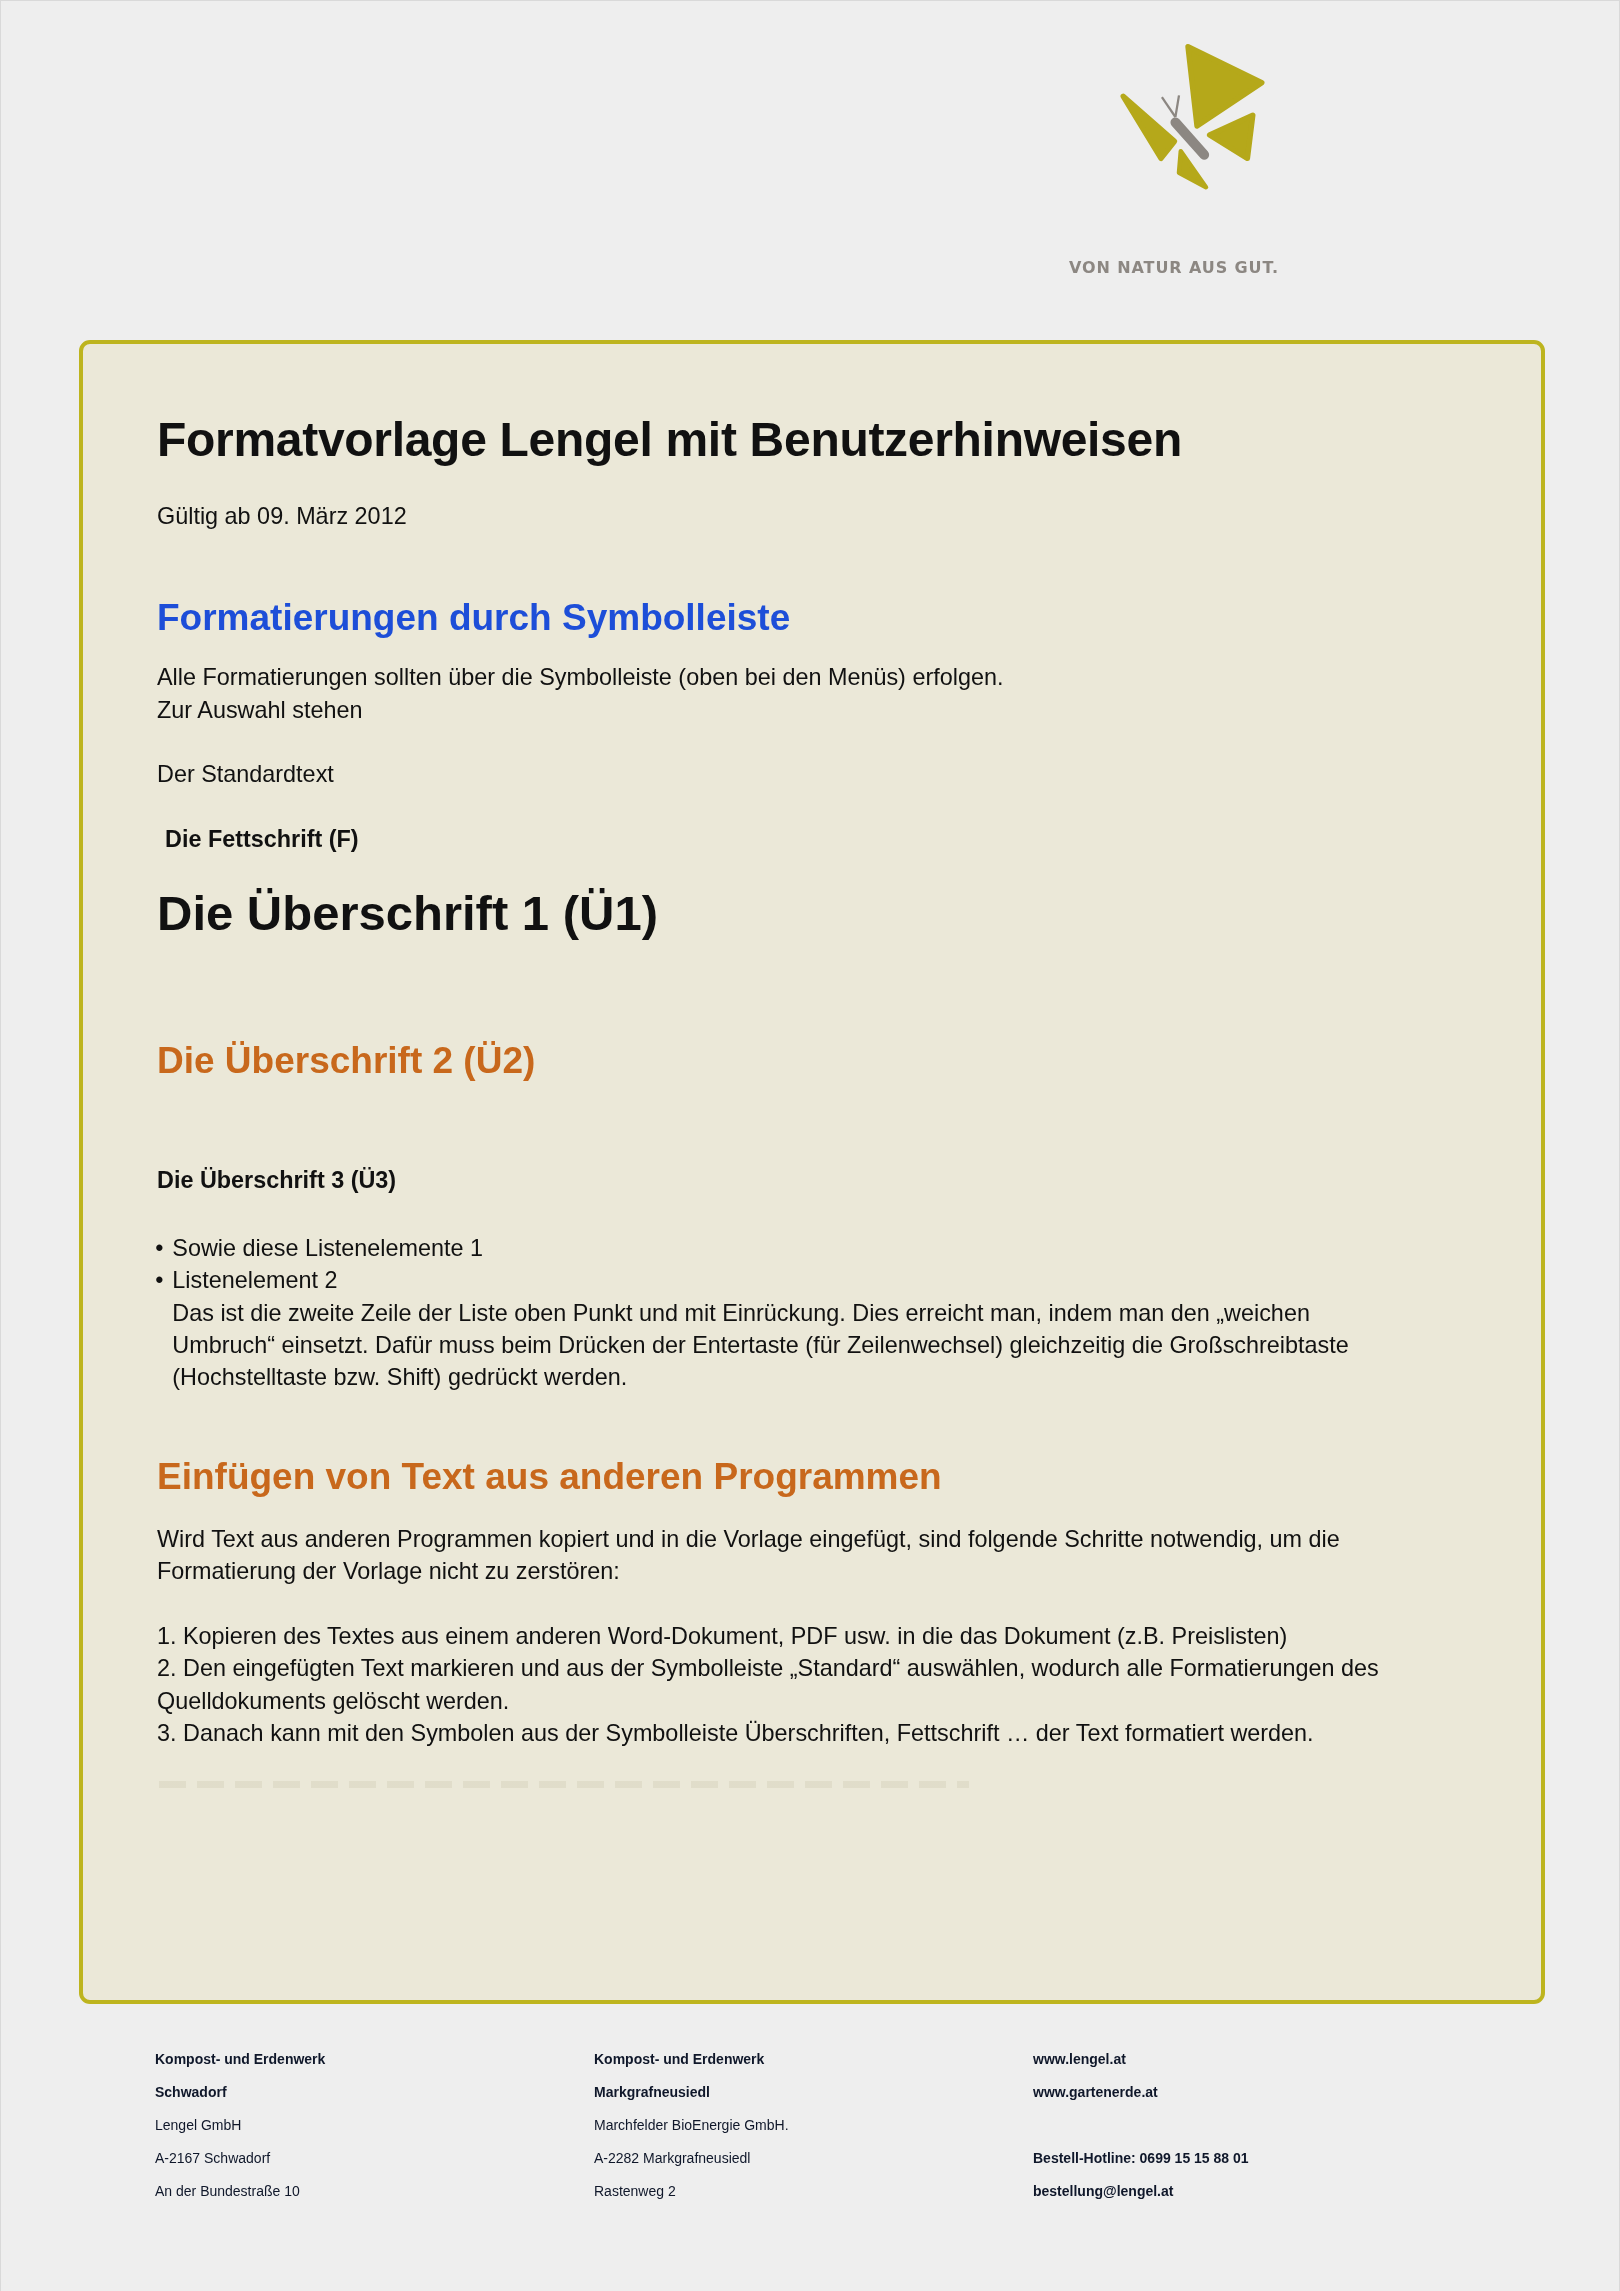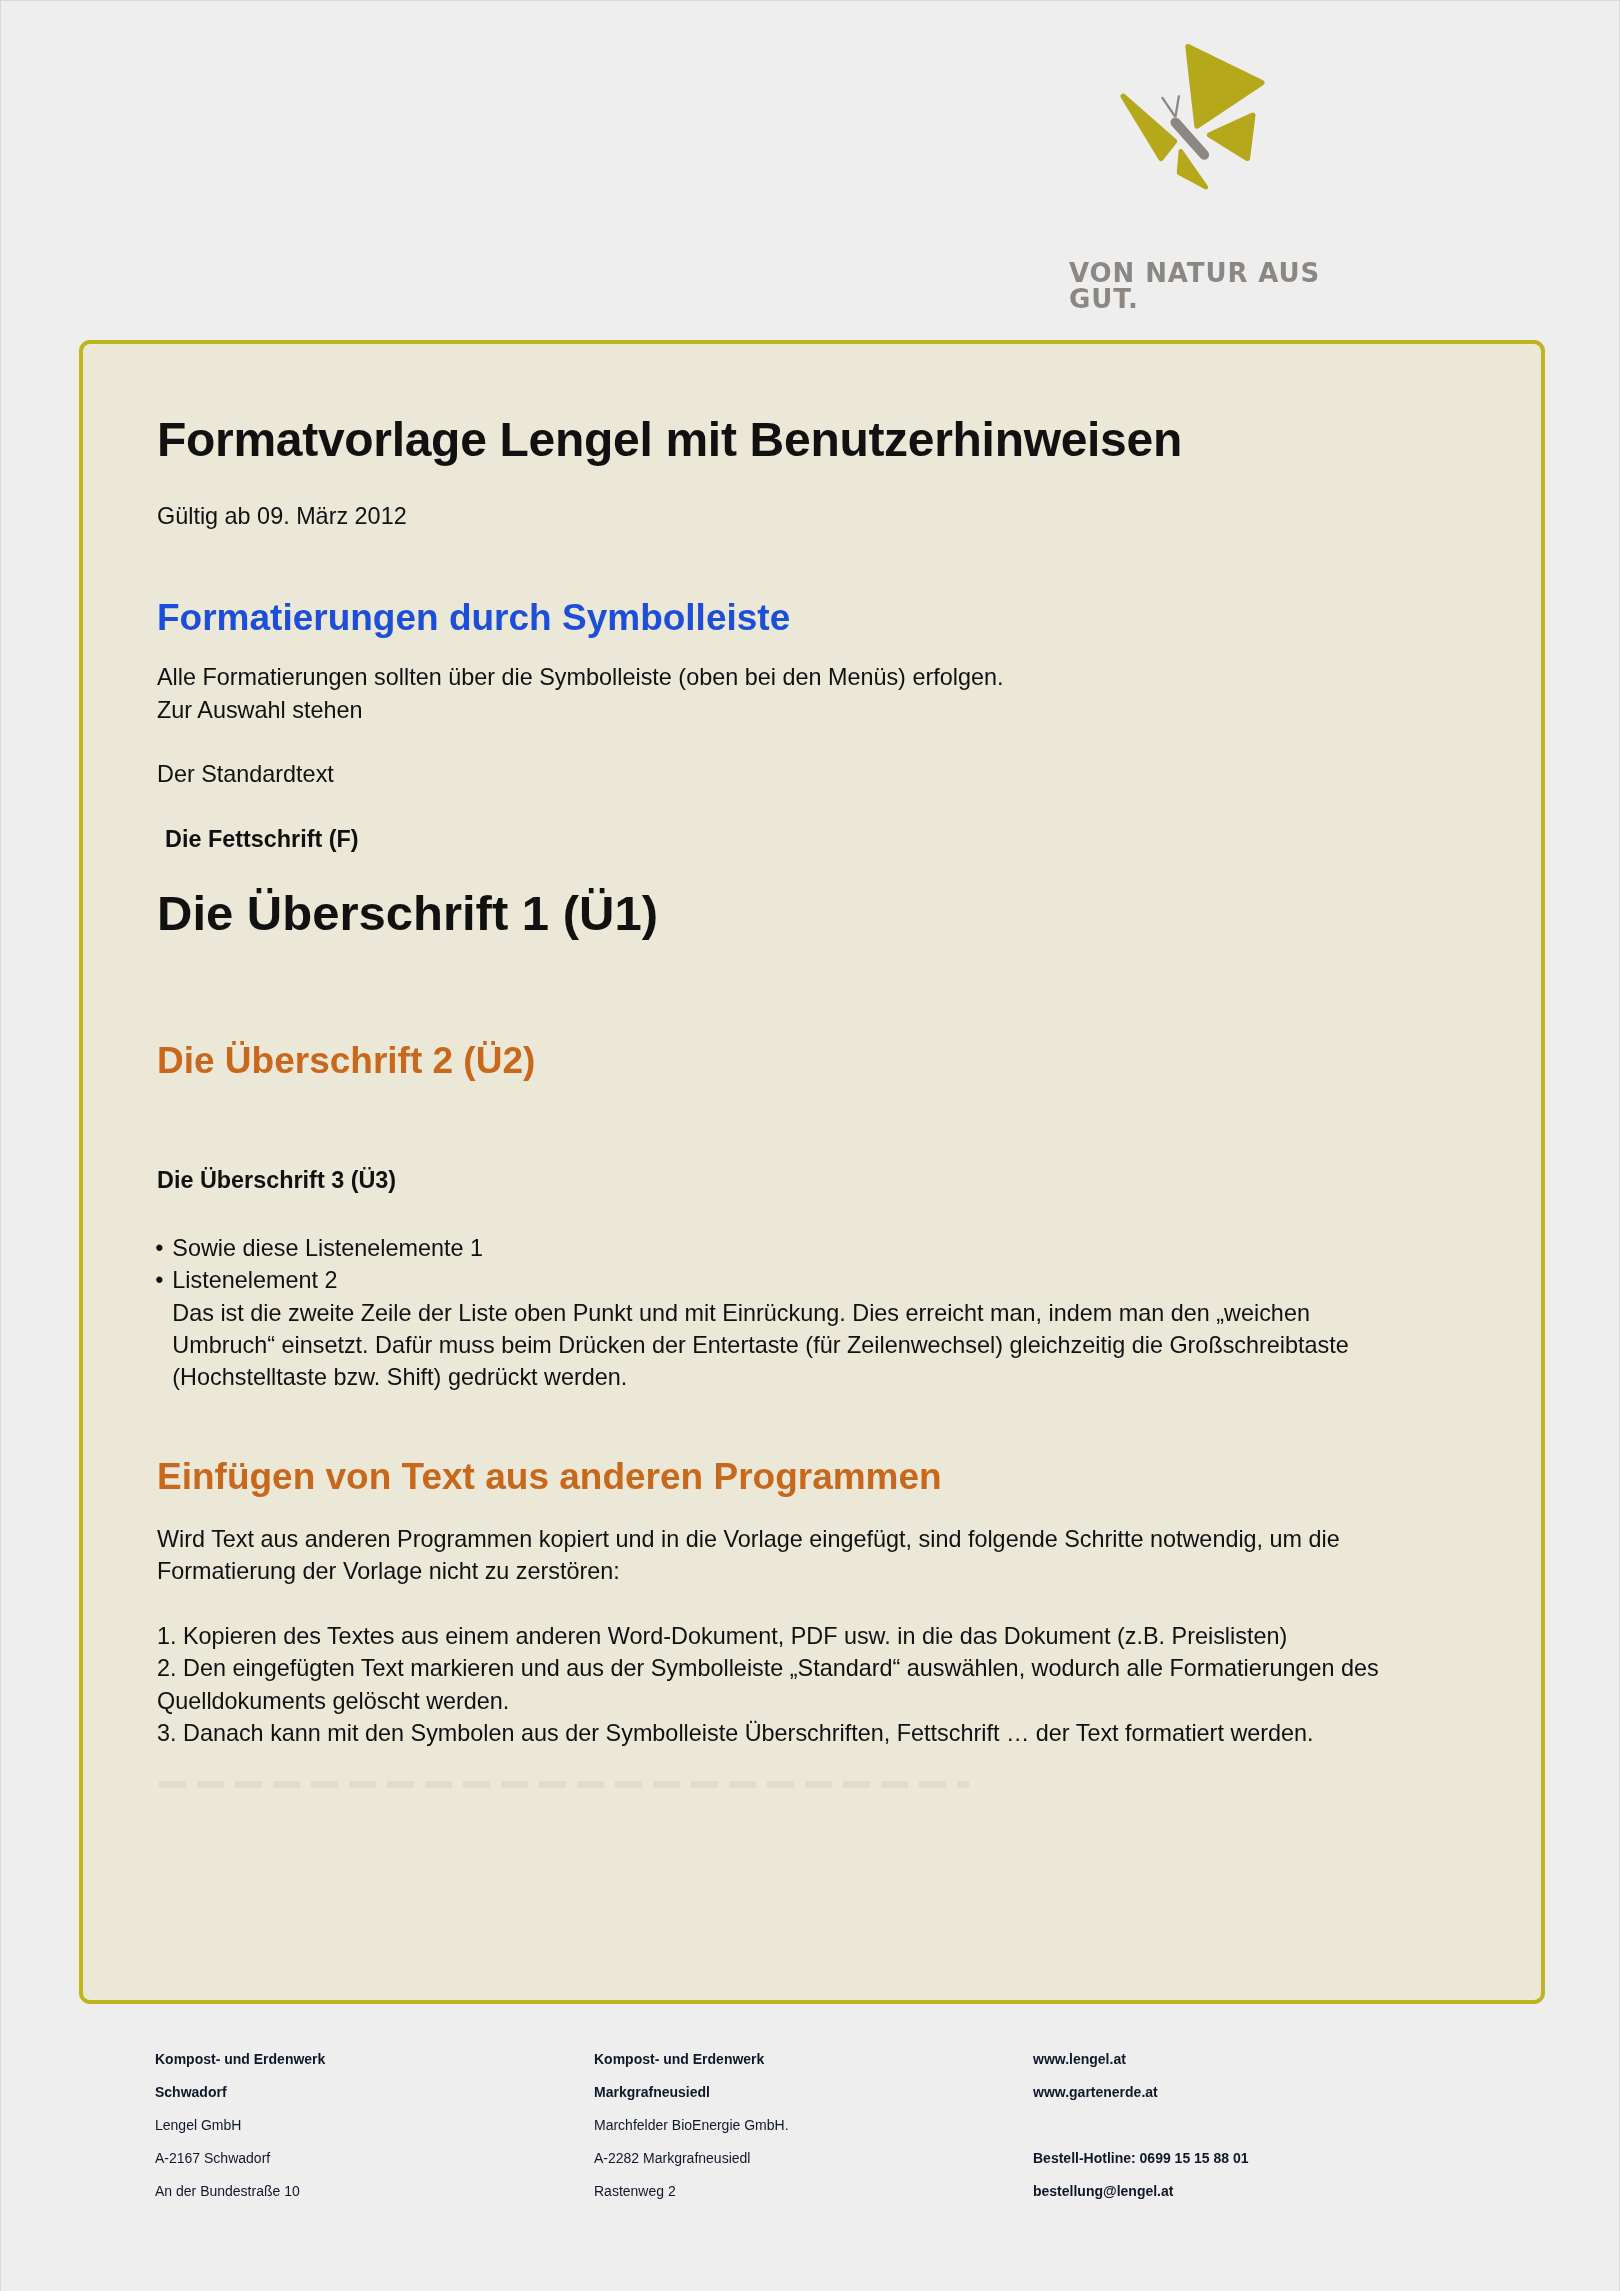--- a/index.html
+++ b/index.html
@@ -19,21 +19,21 @@
     }
     .logo svg { position: absolute; left: 0; top: 0; }
     .logo-word {
       position: absolute; left: 9px; top: 155px;
       font-family: "DejaVu Sans", sans-serif; font-weight: bold;
       font-size: 88px; line-height: 1; letter-spacing: -2.7px;
     }
     .logo-tagline {
       position: absolute; left: 232px; top: 224px;
       font-family: "DejaVu Sans", sans-serif; font-weight: bold;
-      font-size: 26px; letter-spacing: 0.9px; line-height: 1;
+      font-size: 16px; letter-spacing: 0.9px; line-height: 1;
     }
     .content-box {
       position: absolute; left: 79px; top: 340px;
       width: 1458px; height: 1656px;
       border: 4.5px solid #bdb41e;
       border-radius: 11px;
       background: #ebe8d8;
     }
     .inner { position: absolute; left: 74px; top: 0; width: 1332px; }
     .t { position: absolute; left: 0; white-space: nowrap; line-height: 1; }

